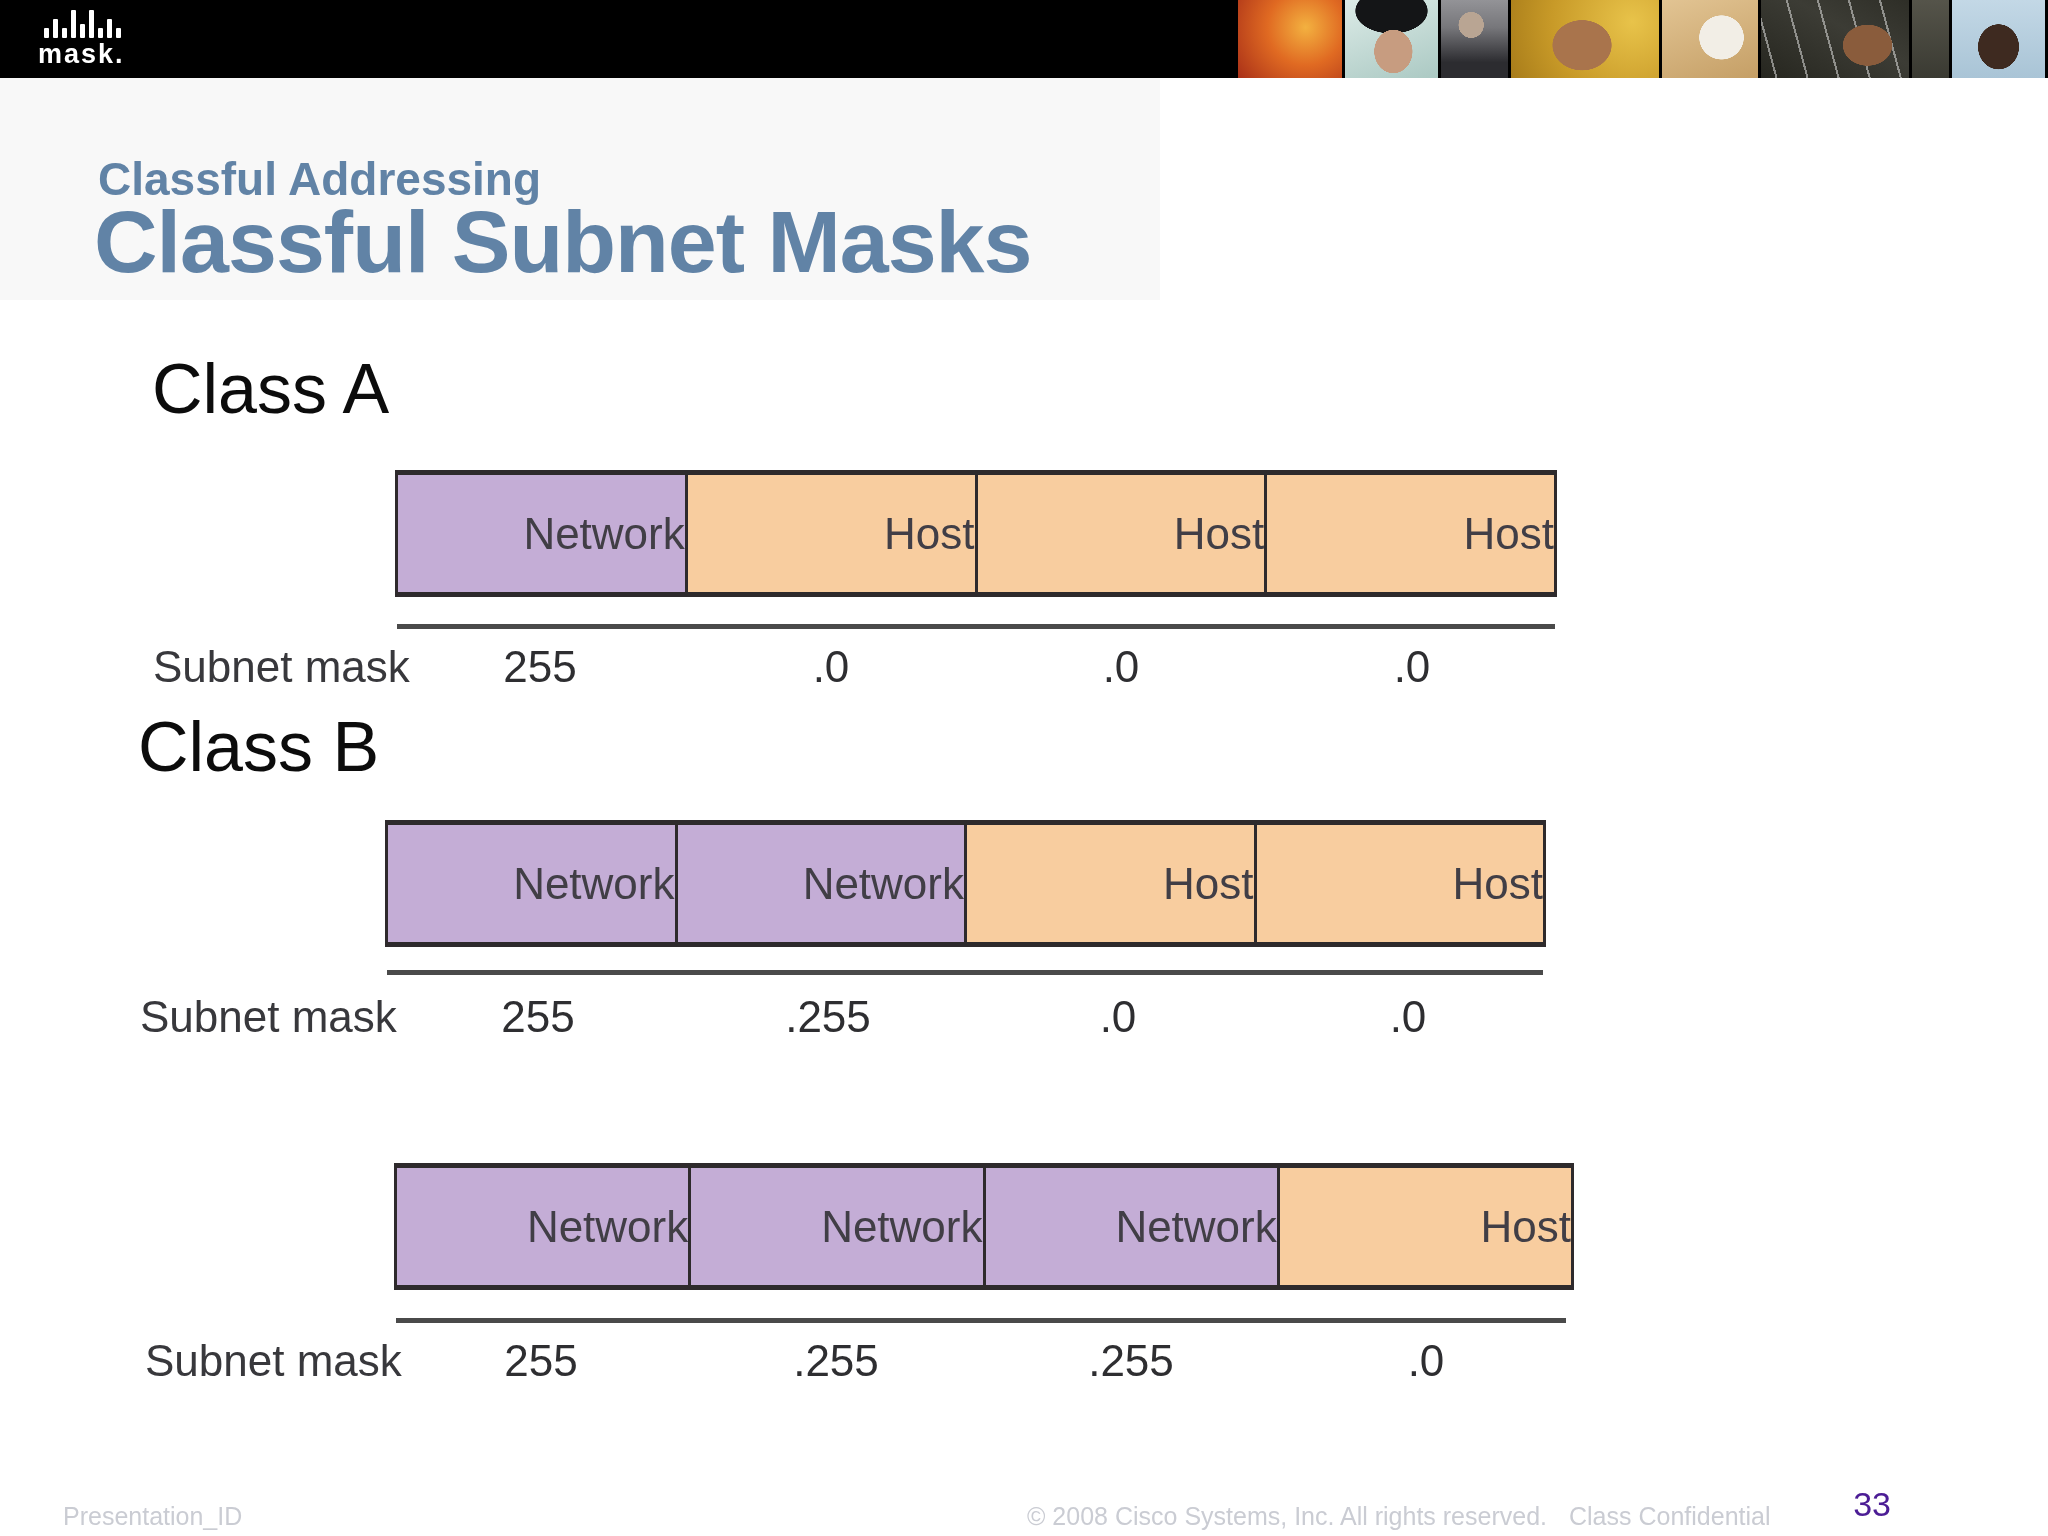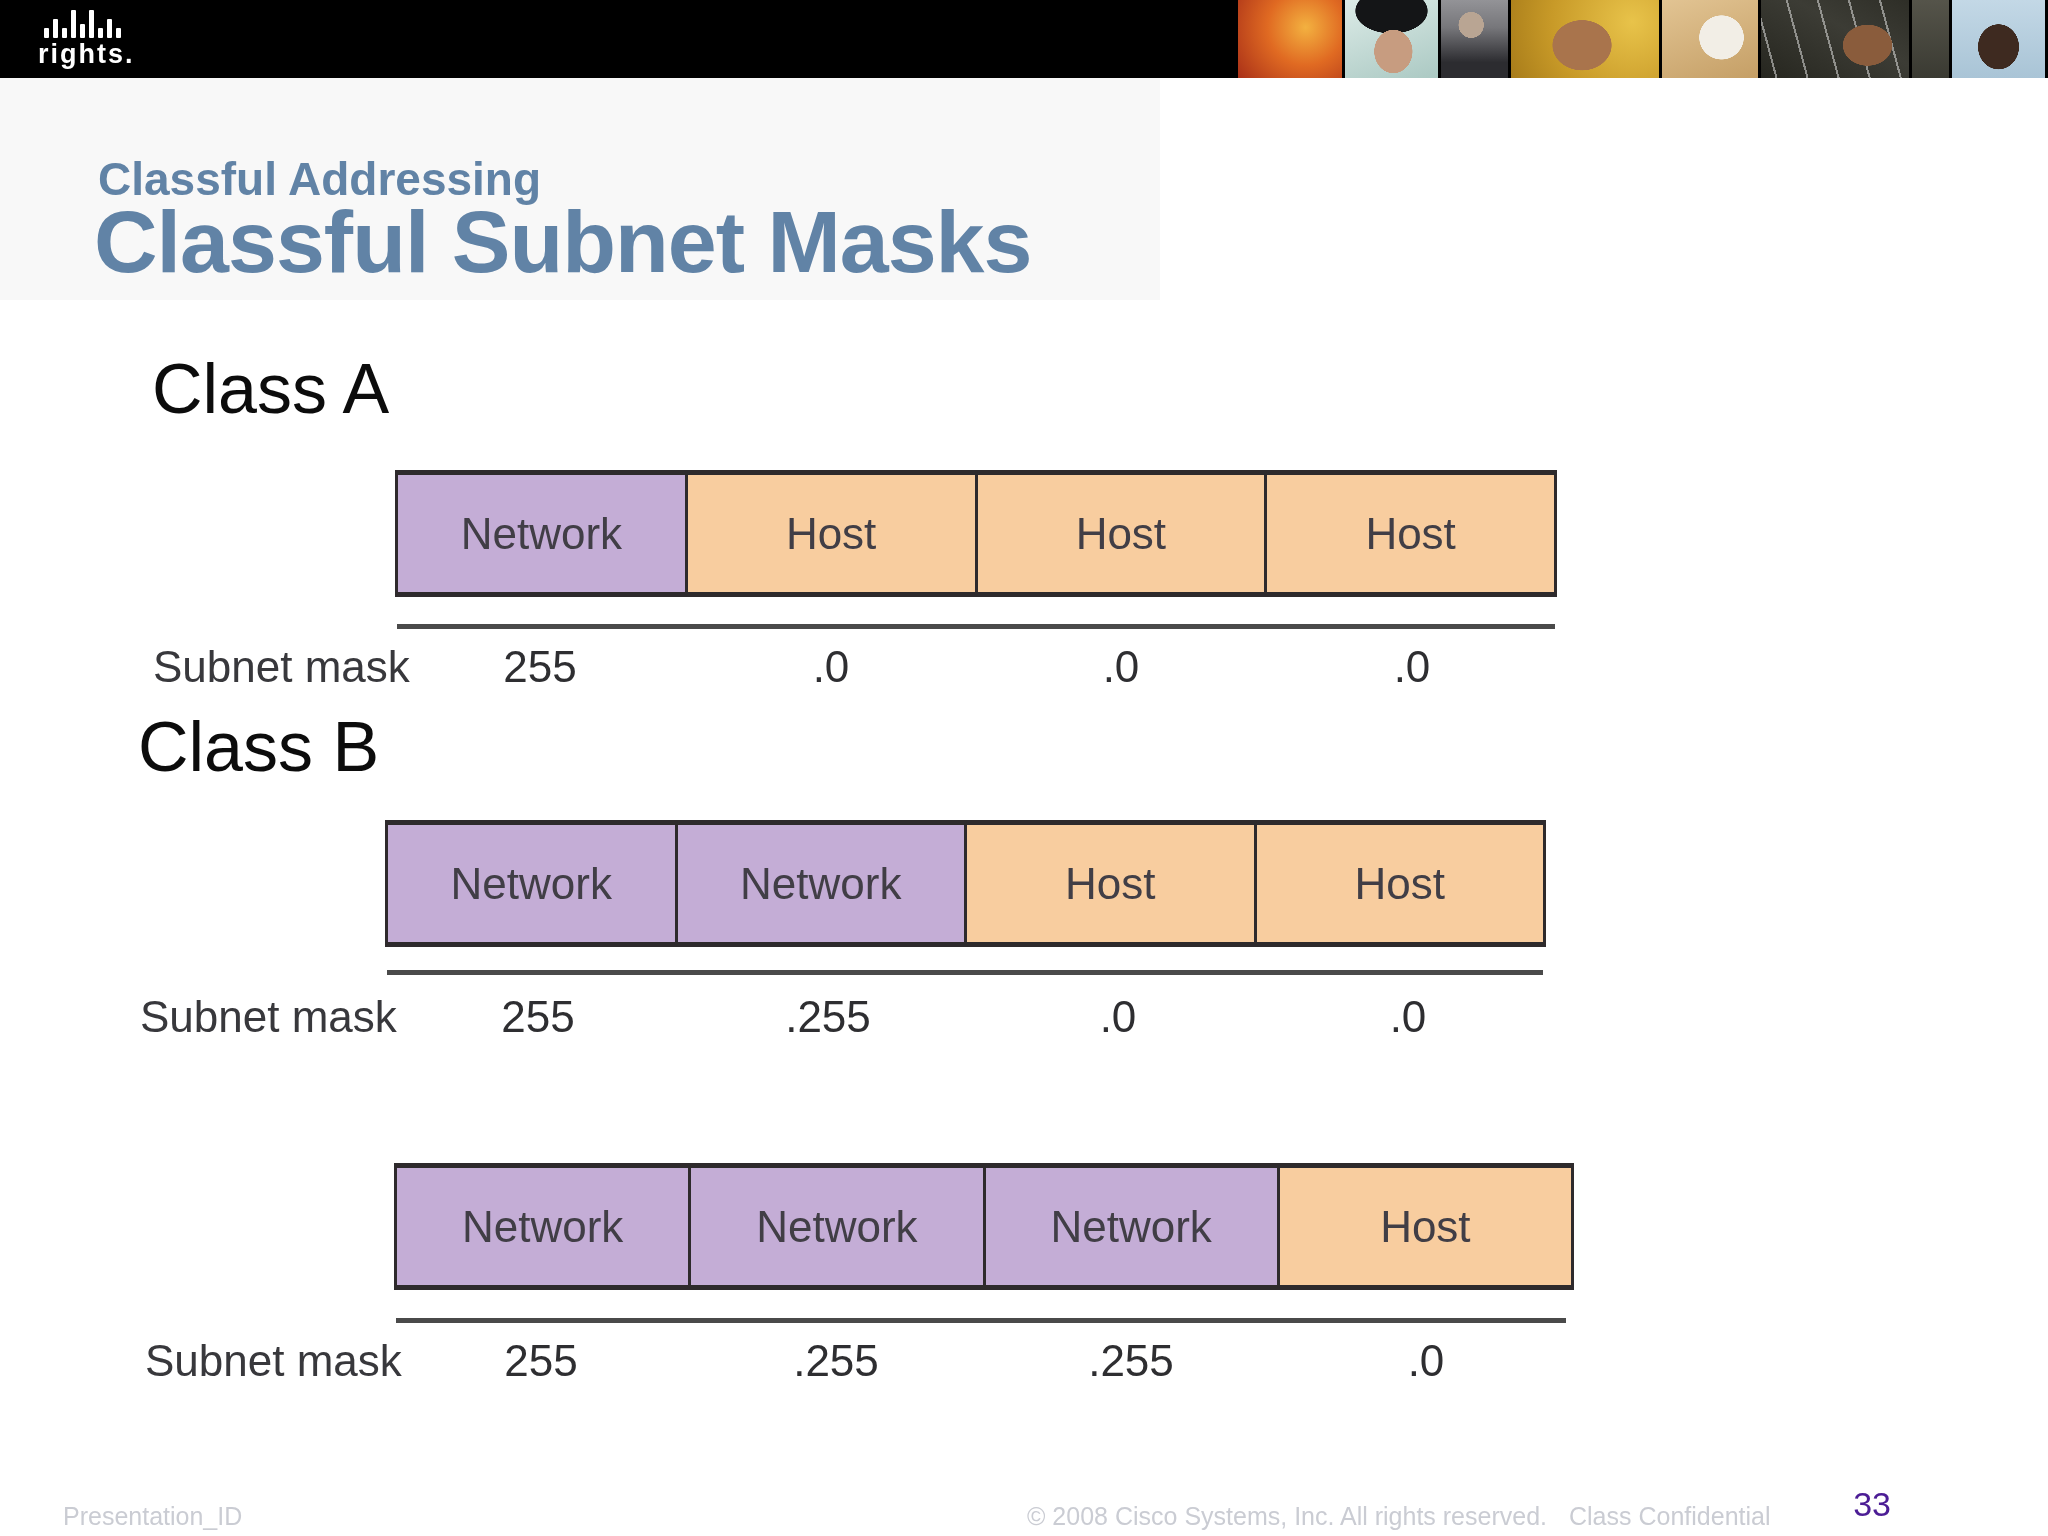--- a/index.html
+++ b/index.html
@@ -57,21 +57,21 @@
   .class-heading { position:absolute; font-size:70px; color:#0c0c0c; line-height:1; }
   .ch-a { left:152px; top:354px; }
   .ch-b { left:138px; top:712px; }
   .ch-c { left:142px; top:1068px; }
 
   .bar { position:absolute; height:127px; display:flex; box-sizing:border-box;
          border:3px solid #2e2a2c; border-top-width:5px; border-bottom-width:5px; }
   .bar-a { left:395px; top:470px;  width:1162px; }
   .bar-b { left:385px; top:820px;  width:1161px; }
   .bar-c { left:394px; top:1163px; width:1180px; }
-  .seg { flex:1; display:flex; align-items:center; justify-content:center; }
+  .seg { flex:1; display:flex; align-items:center; justify-content:flex-end; }
   .seg + .seg { border-left:3px solid #2e2a2c; }
   .seg.net  { background:var(--network_purple,#C4ADD6); }
   .seg.host { background:var(--host_peach,#F8CD9F); }
   .seg-label { font-size:44px; color:#413e46; }
 
   .rule { position:absolute; height:5px; background:#4a4a4a; }
   .rule-a { left:397px; top:624px;  width:1158px; }
   .rule-b { left:387px; top:970px;  width:1156px; }
   .rule-c { left:396px; top:1318px; width:1170px; }
 
@@ -101,21 +101,21 @@
         <span class="lb1"></span>
           <span class="lb2"></span>
           <span class="lb3"></span>
         <span class="lb4"></span>
           <span class="lb5"></span>
           <span class="lb6"></span>
         <span class="lb7"></span>
           <span class="lb8"></span>
           <span class="lb9"></span>
       </div>
-      <div class="logo-word">rights.</div>
+      <div class="logo-word">mask.</div>
     </div>
     <div class="photos">
       <div class="ph p1"></div>
       <div class="ph p2"></div>
       <div class="ph p3"></div>
       <div class="ph p4"></div>
       <div class="ph p5"></div>
       <div class="ph p6"></div>
       <div class="ph p7"></div>
       <div class="ph p8"></div>

